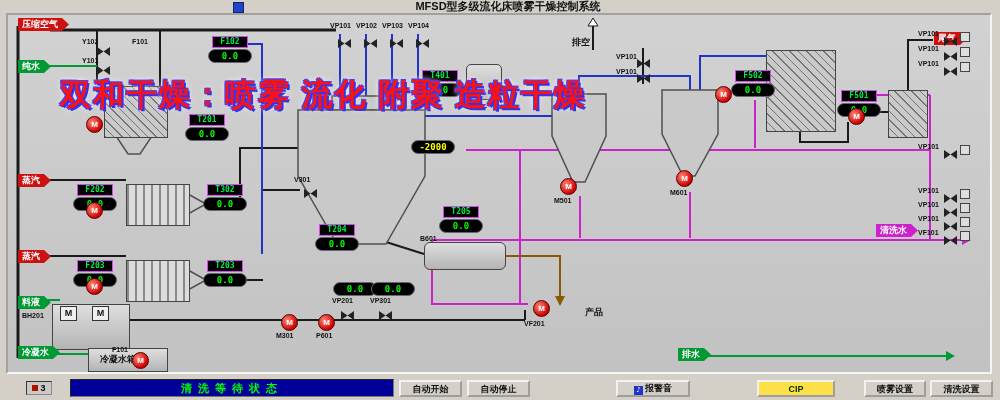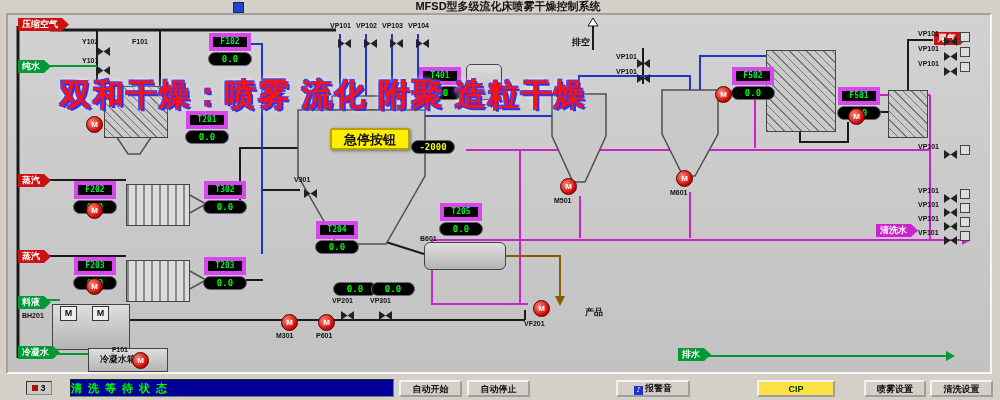--- a/index.html
+++ b/index.html
@@ -20,21 +20,21 @@
   .stripes{position:absolute;z-index:4;border:1px solid #444;
          background:#d4d4d4;background-image:repeating-linear-gradient(90deg,#8a8a8a 0 2px,#dcdcdc 2px 8px);}
   .tank{position:absolute;z-index:4;background:linear-gradient(#dedede,#b4b4b4);border:1px solid #444;}
   .agit{position:absolute;z-index:5;width:15px;height:13px;background:#efefef;border:1px solid #333;
         font:bold 9px/13px "Liberation Sans",sans-serif;text-align:center;color:#111;}
   
   .utag{position:absolute;height:13px;line-height:13px;color:#fff;font-weight:bold;font-size:9px;
         padding:0 11px 0 4px;white-space:nowrap;z-index:6;
         clip-path:polygon(0 0,calc(100% - 7px) 0,100% 50%,calc(100% - 7px) 100%,0 100%);}
   .inst{position:absolute;width:50px;text-align:center;z-index:6;}
-  .itag{display:inline-block;min-width:30px;background:#000;color:#00ee44;border:4px solid #d946ef;
+  .itag{display:inline-block;min-width:30px;background:#000;color:#00ee44;border:1px solid #d946ef;
         font:bold 8px/10px "DejaVu Sans Mono",monospace;padding:0 2px;margin-bottom:1px;}
   .ival{width:42px;margin:0 auto;background:#000;border:1px solid #667;border-radius:7px;
         font:bold 9px/12px "DejaVu Sans Mono",monospace;}
   .vlabel{position:absolute;font:bold 7px/8px "Liberation Sans",sans-serif;color:#101010;white-space:nowrap;z-index:6;}
   .vicon{position:absolute;width:13px;height:9px;z-index:6;cursor:pointer;}
   .vicon svg polygon{fill:#222;}
   .msq{position:absolute;width:8px;height:8px;background:#ddd;border:1px solid #444;z-index:6;cursor:pointer;}
   .pump{position:absolute;width:15px;height:15px;border-radius:50%;z-index:7;cursor:pointer;
         background:radial-gradient(circle at 35% 35%,#ff8877,#cc0000 70%);border:1px solid #550000;
         color:#fff;font:bold 8px/15px "Liberation Sans",sans-serif;text-align:center;}
@@ -43,21 +43,21 @@
          border:2px solid #b8a000;border-radius:3px;font:bold 13px/20px "Liberation Sans",sans-serif;
          text-align:center;color:#111;z-index:7;box-shadow:1px 1px 3px rgba(0,0,0,.45);cursor:pointer;box-sizing:border-box;}
   .wm{position:absolute;left:60px;top:74px;font-weight:bold;font-size:31px;color:#ff1111;letter-spacing:2px;
       z-index:9;white-space:nowrap;text-shadow:2px 2px 0 #3333ee,-1px -1px 0 #4444ff,1px -1px 0 #4444ff,-1px 1px 0 #4444ff,0 0 6px #ffffff;}
   
   .bbar{position:absolute;left:0;top:378px;width:100%;height:22px;background:#d4d0c8;z-index:8;}
   .ind{position:absolute;left:26px;top:381px;width:26px;height:14px;background:#c9c9c9;border:1px inset #888;
        font:bold 9px/12px "Liberation Sans",sans-serif;text-align:center;z-index:10;box-sizing:border-box;}
   .led{display:inline-block;width:6px;height:6px;background:#aa1100;margin-right:2px;}
   .stat{position:absolute;left:70px;top:379px;width:324px;height:18px;background:#000099;border:1px inset #777;
-        color:#00ff00;font:bold 11px/16px "Liberation Sans",sans-serif;text-align:left;letter-spacing:6px;
+        color:#00ff00;font:bold 11px/16px "Liberation Sans",sans-serif;text-align:center;letter-spacing:6px;
         z-index:10;box-sizing:border-box;}
   .btn{position:absolute;top:380px;height:17px;background:#d4d0c8;border:2px outset #f2f2f2;
        font:bold 9px/12px "Liberation Sans",sans-serif;text-align:center;color:#111;z-index:10;
        box-sizing:border-box;cursor:pointer;padding:0;}
   .btn.blue{background:#0011dd;color:#fff;margin-top:40px;}
   .btn.green{background:#fde047;color:#003300;}
   .aicon{display:inline-block;width:9px;height:9px;background:#2233cc;color:#fff;font:bold 7px/9px "DejaVu Sans",sans-serif;
          vertical-align:-1px;margin-right:2px;}
 </style>
 </head>
@@ -303,21 +303,20 @@
       <div class="pump" style="left: 676px; top: 170px;">M</div>
       <div class="pump" style="left: 715px; top: 86px;">M</div>
       <div class="pump" style="left: 848px; top: 108px;">M</div>
       <div class="pump" style="left: 533px; top: 300px;">M</div>
       <div class="pump" style="left: 132px; top: 352px;">M</div>
       <div class="plabel" style="left: 572px; top: 36px;">排空</div>
       <div class="plabel" style="left: 585px; top: 306px;">产品</div>
       <div class="plabel" style="left: 100px; top: 353px;">冷凝水箱</div>
     </div>
 
-  <div class="estop">急停按钮</div>
 
   <div class="wm">双和干燥：喷雾 流化 附聚 造粒干燥</div>
 
   <div class="bbar"></div>
   <div class="ind"><span class="led"></span><span>3</span></div>
   <div class="stat">清洗等待状态</div>
   <button class="btn" style="left:399px;width:63px;">自动开始</button>
   <button class="btn" style="left:467px;width:63px;">自动停止</button>
   <button class="btn" style="left:616px;width:74px;"><span class="aicon">♪</span><span>报警音</span></button>
   <button class="btn blue" style="left:697px;width:50px;">喷雾</button>

